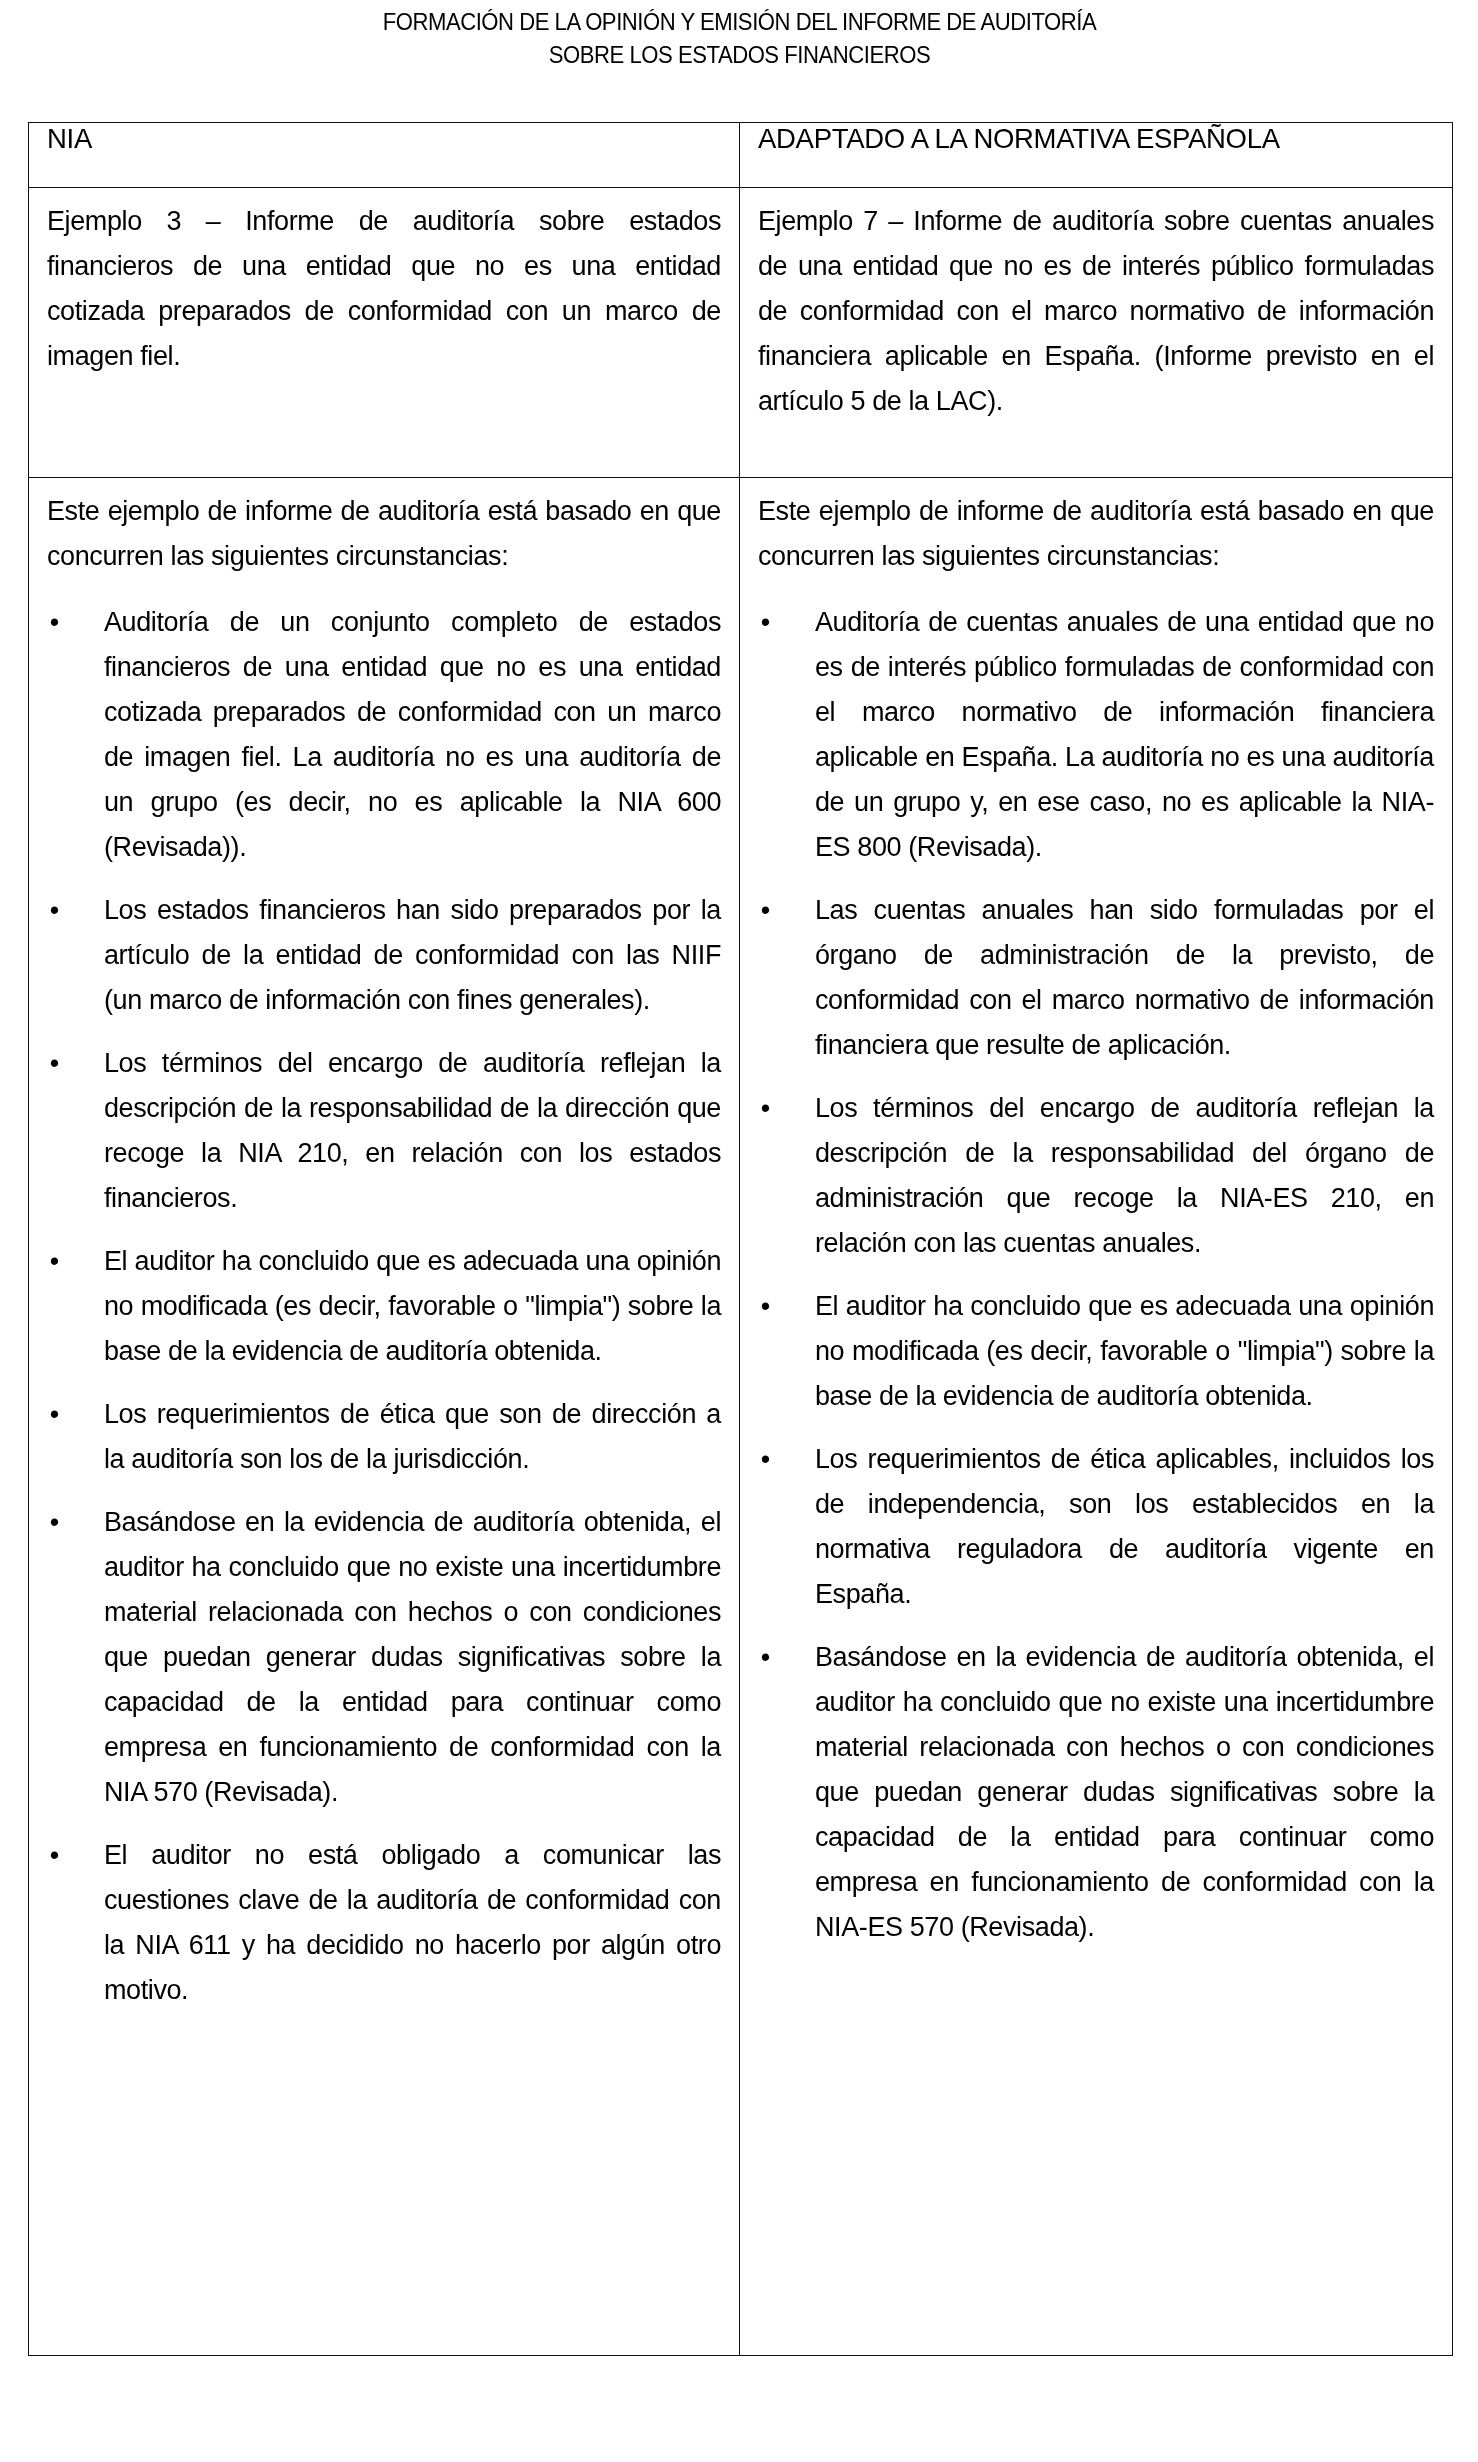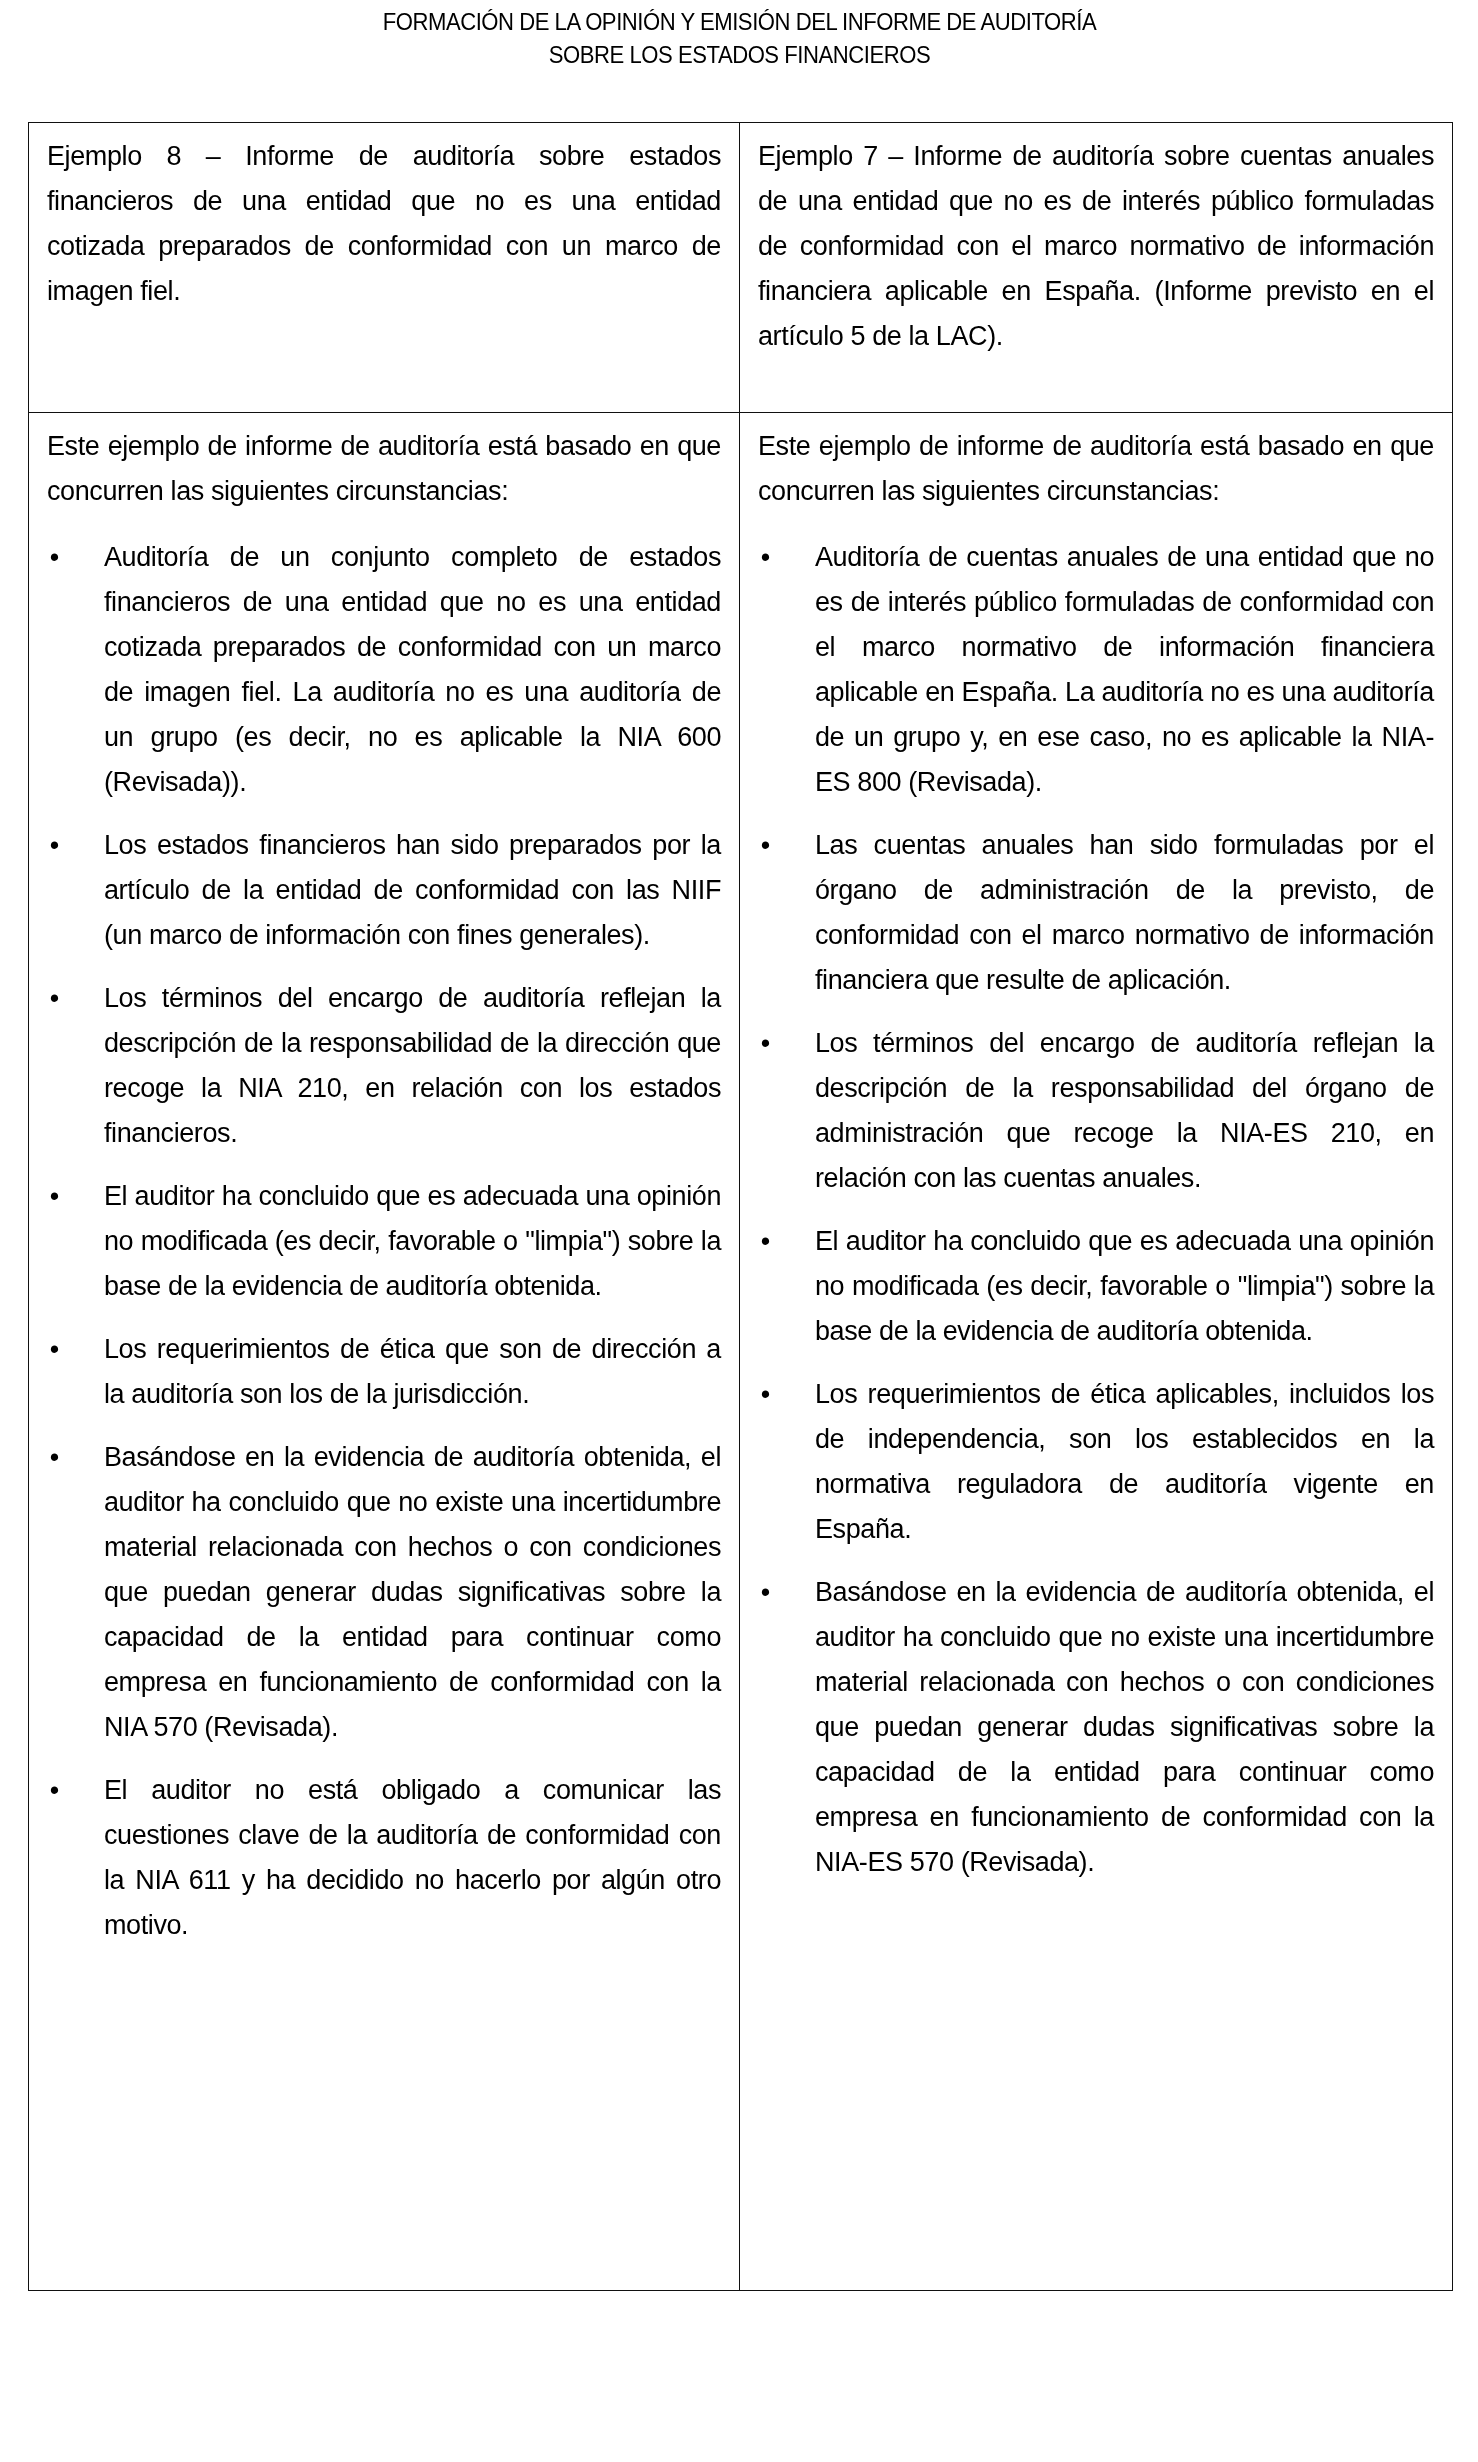--- a/index.html
+++ b/index.html
@@ -32,23 +32,31 @@
   <div>FORMACIÓN DE LA OPINIÓN Y EMISIÓN DEL INFORME DE AUDITORÍA</div>
   <div>SOBRE LOS ESTADOS FINANCIEROS</div>
 </div>
 
 <table class="cmp">
   <colgroup>
       <col class="c1">
       <col class="c2">
     </colgroup>
   <tbody>
+      <tr class="hdr">
+    <td>
+      <div class="lbl">NIA</div>
+    </td>
+    <td>
+      <div class="lbl">ADAPTADO A LA NORMATIVA ESPAÑOLA</div>
+    </td>
+  </tr>
   <tr class="row1">
     <td>
-      <div class="cell">Ejemplo 8 – Informe de auditoría sobre estados financieros de una entidad que no es una entidad cotizada preparados de conformidad con un marco de imagen fiel.</div>
+      <div class="cell">Ejemplo 3 – Informe de auditoría sobre estados financieros de una entidad que no es una entidad cotizada preparados de conformidad con un marco de imagen fiel.</div>
     </td>
     <td>
       <div class="cell">Ejemplo 7 – Informe de auditoría sobre cuentas anuales de una entidad que no es de interés público formuladas de conformidad con el marco normativo de información financiera aplicable en España. (Informe previsto en el artículo 5 de la LAC).</div>
     </td>
   </tr>
   <tr class="row2">
     <td>
       <div class="cell intro">Este ejemplo de informe de auditoría está basado en que concurren las siguientes circunstancias:</div>
       <div class="cell" style="padding-top:0">
         <ul class="bl">

